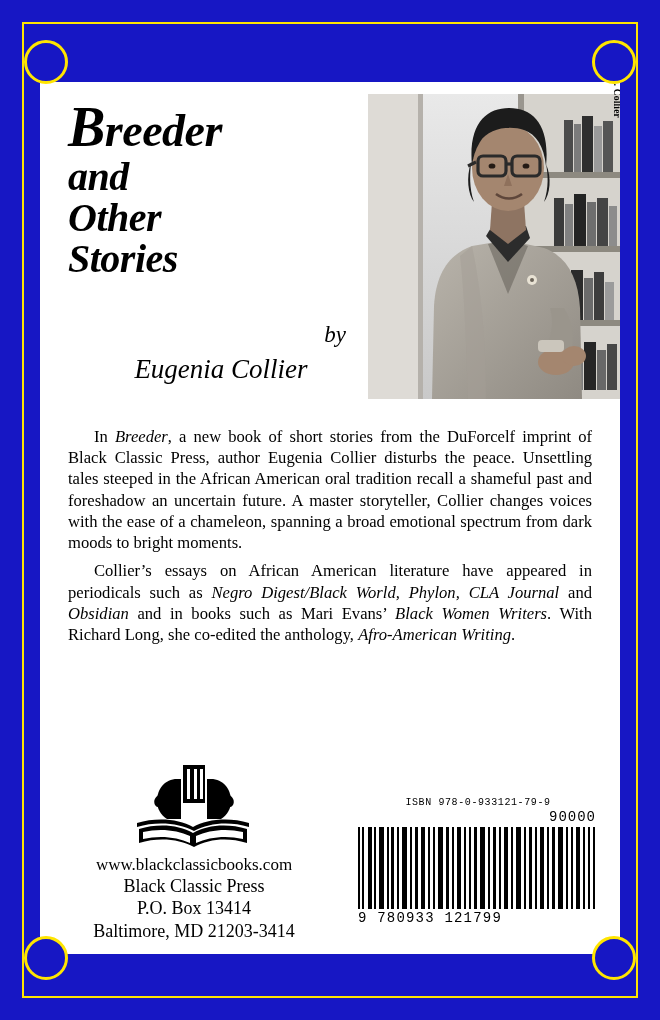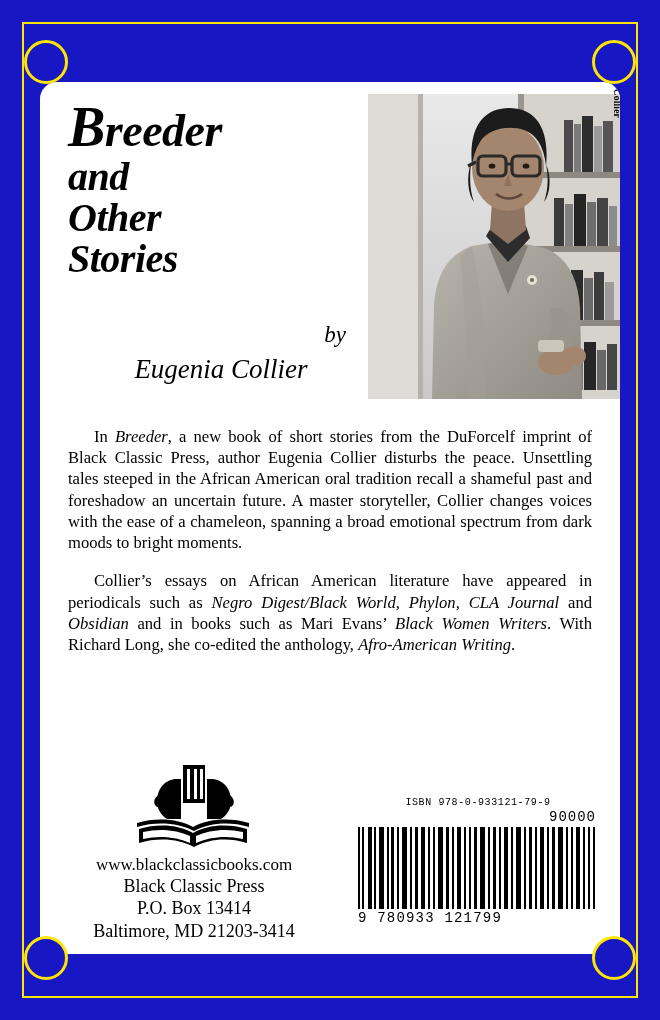--- a/index.html
+++ b/index.html
@@ -52,21 +52,20 @@
   
   #page {
     position: absolute;
     left: 40px;
     top: 82px;
     width: 580px;
     height: 872px;
     background: #ffffff;
     box-sizing: border-box;
     overflow: hidden;
-    border-radius: 17px;
   }
 
   
   #header {
     position: relative;
     height: 330px;
   }
 
   #title-block {
     position: absolute;
@@ -141,21 +140,21 @@
     position: absolute;
     left: 28px;
     top: 344px;
     width: 524px;
     font-size: 16.6px;
     line-height: 1.28;
     text-align: justify;
     color: #000;
   }
   #blurb p { margin: 0 0 0 0; text-indent: 26px; }
-  #blurb p + p { margin-top: 17px; }
+  #blurb p + p { margin-top: 7px; }
   .it { font-style: italic; }
 
   
   #bottom {
     position: absolute;
     left: 0;
     bottom: 0;
     width: 580px;
     height: 240px;
   }

